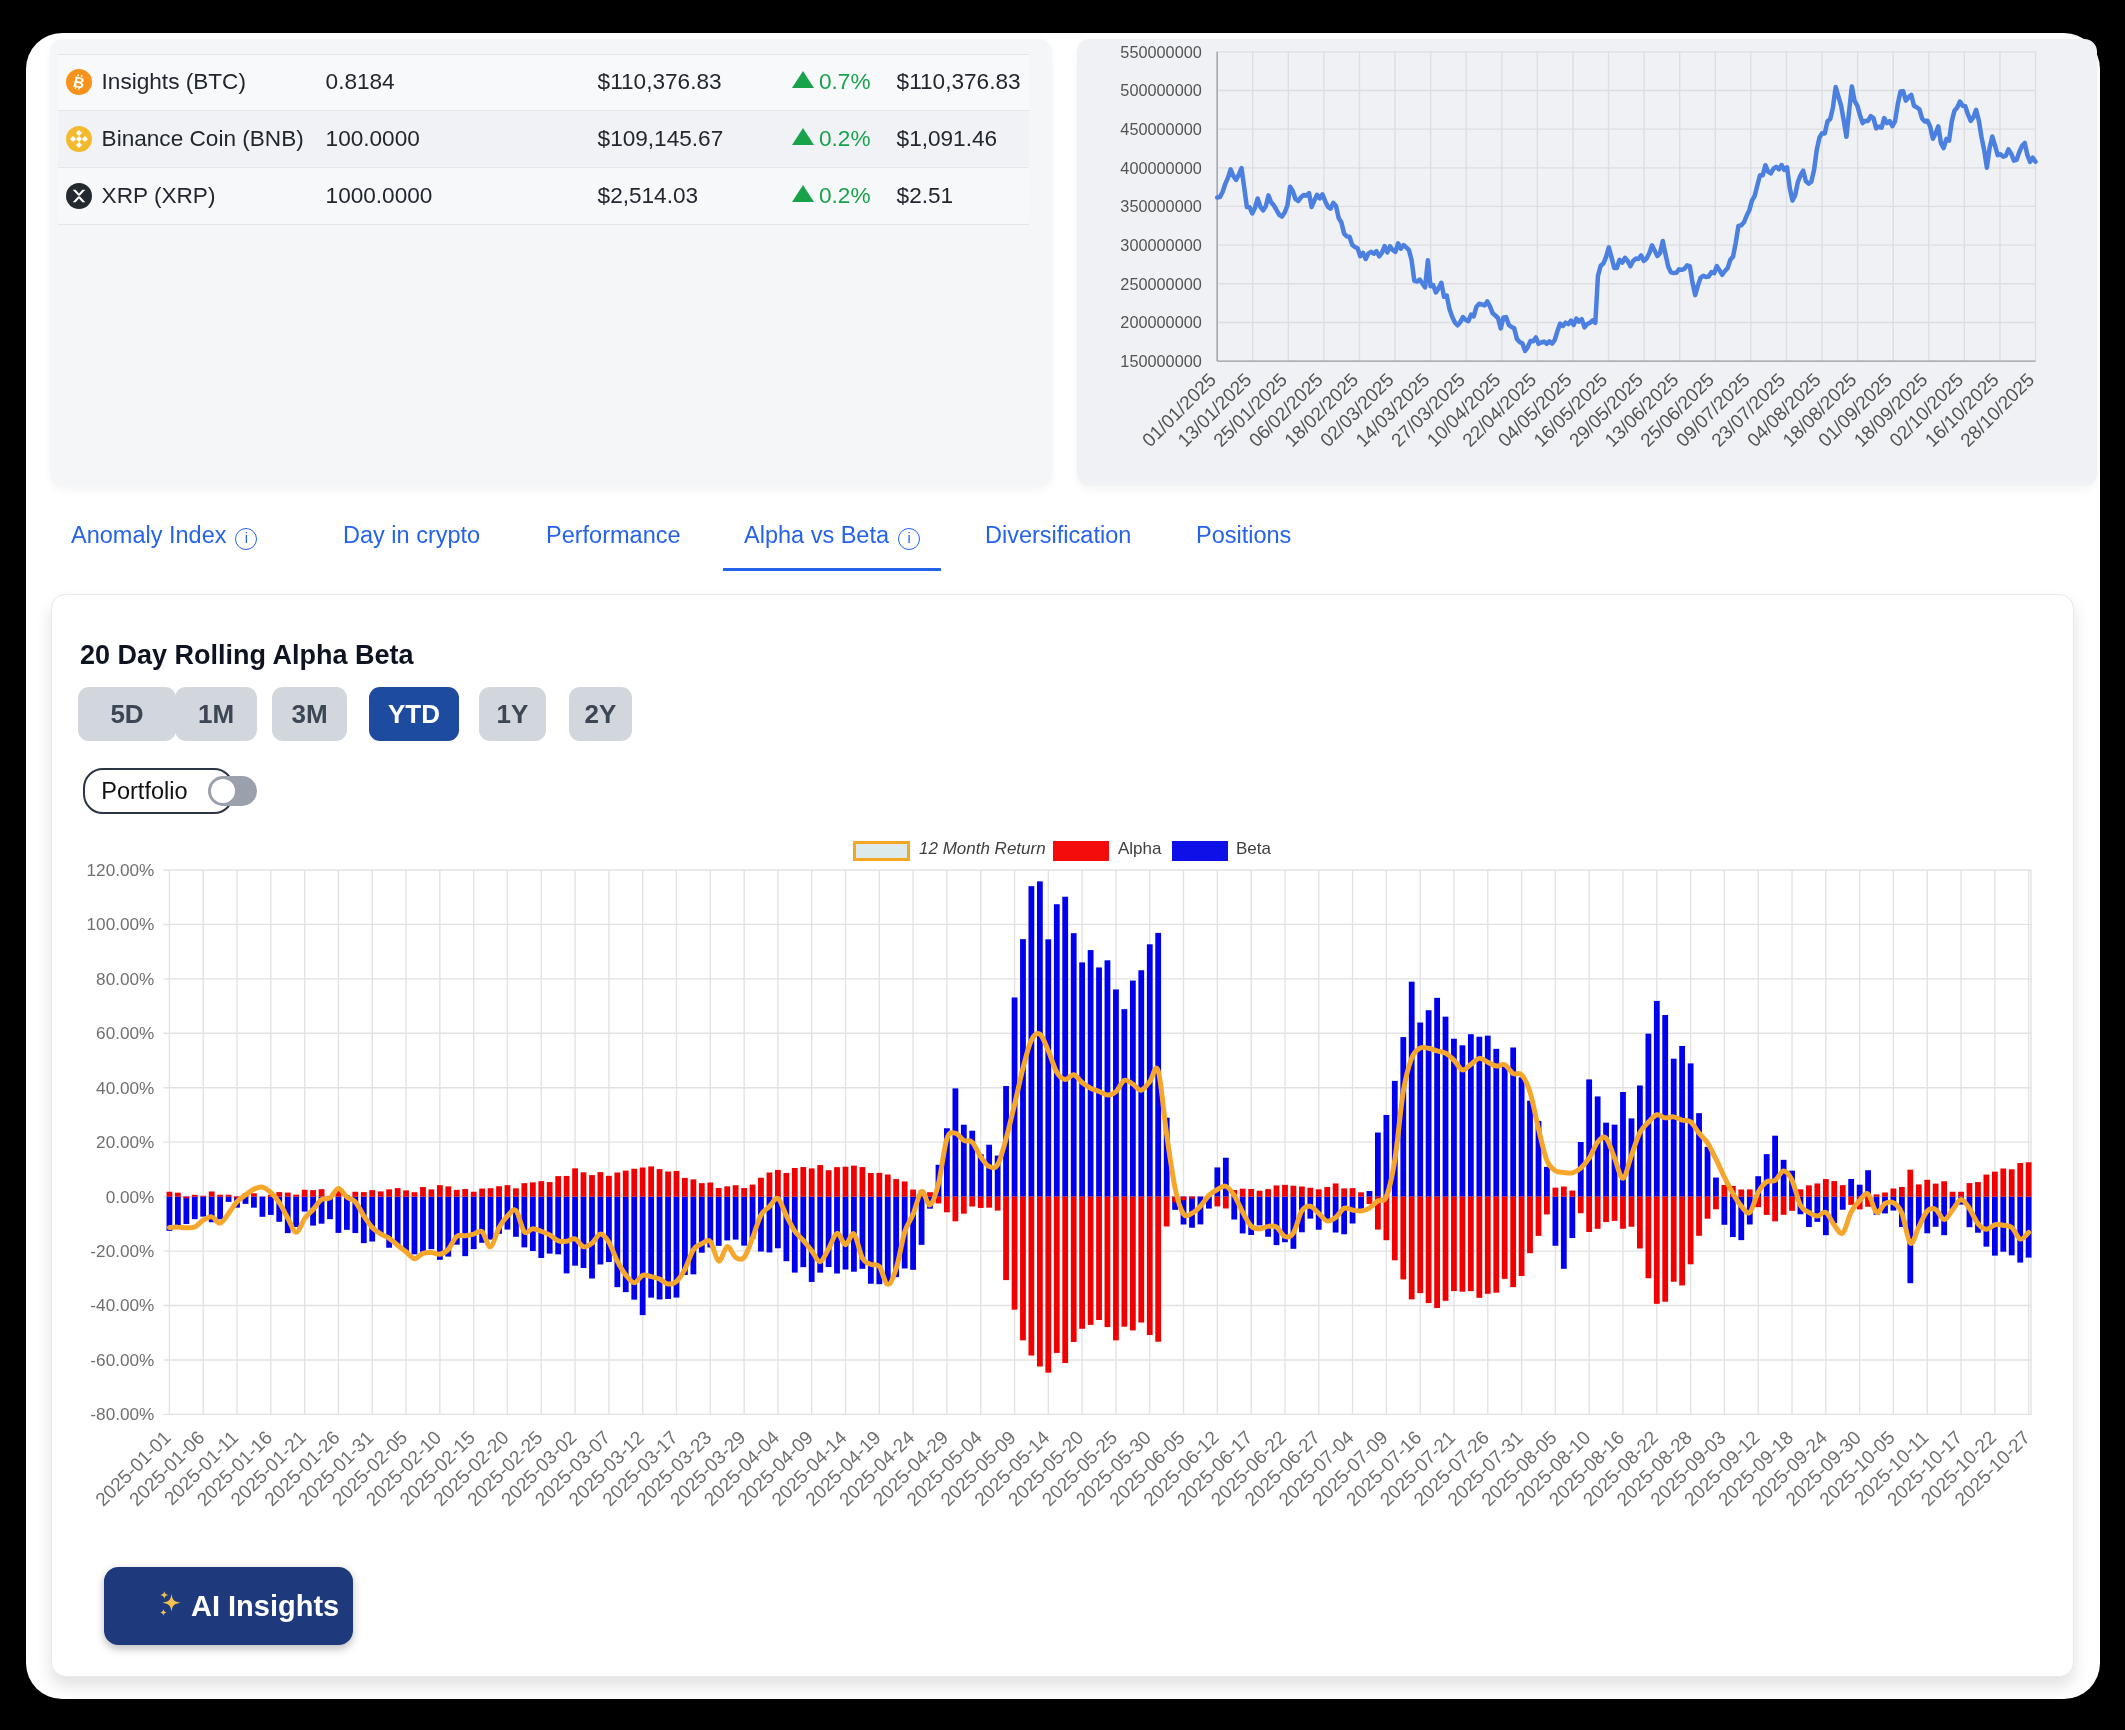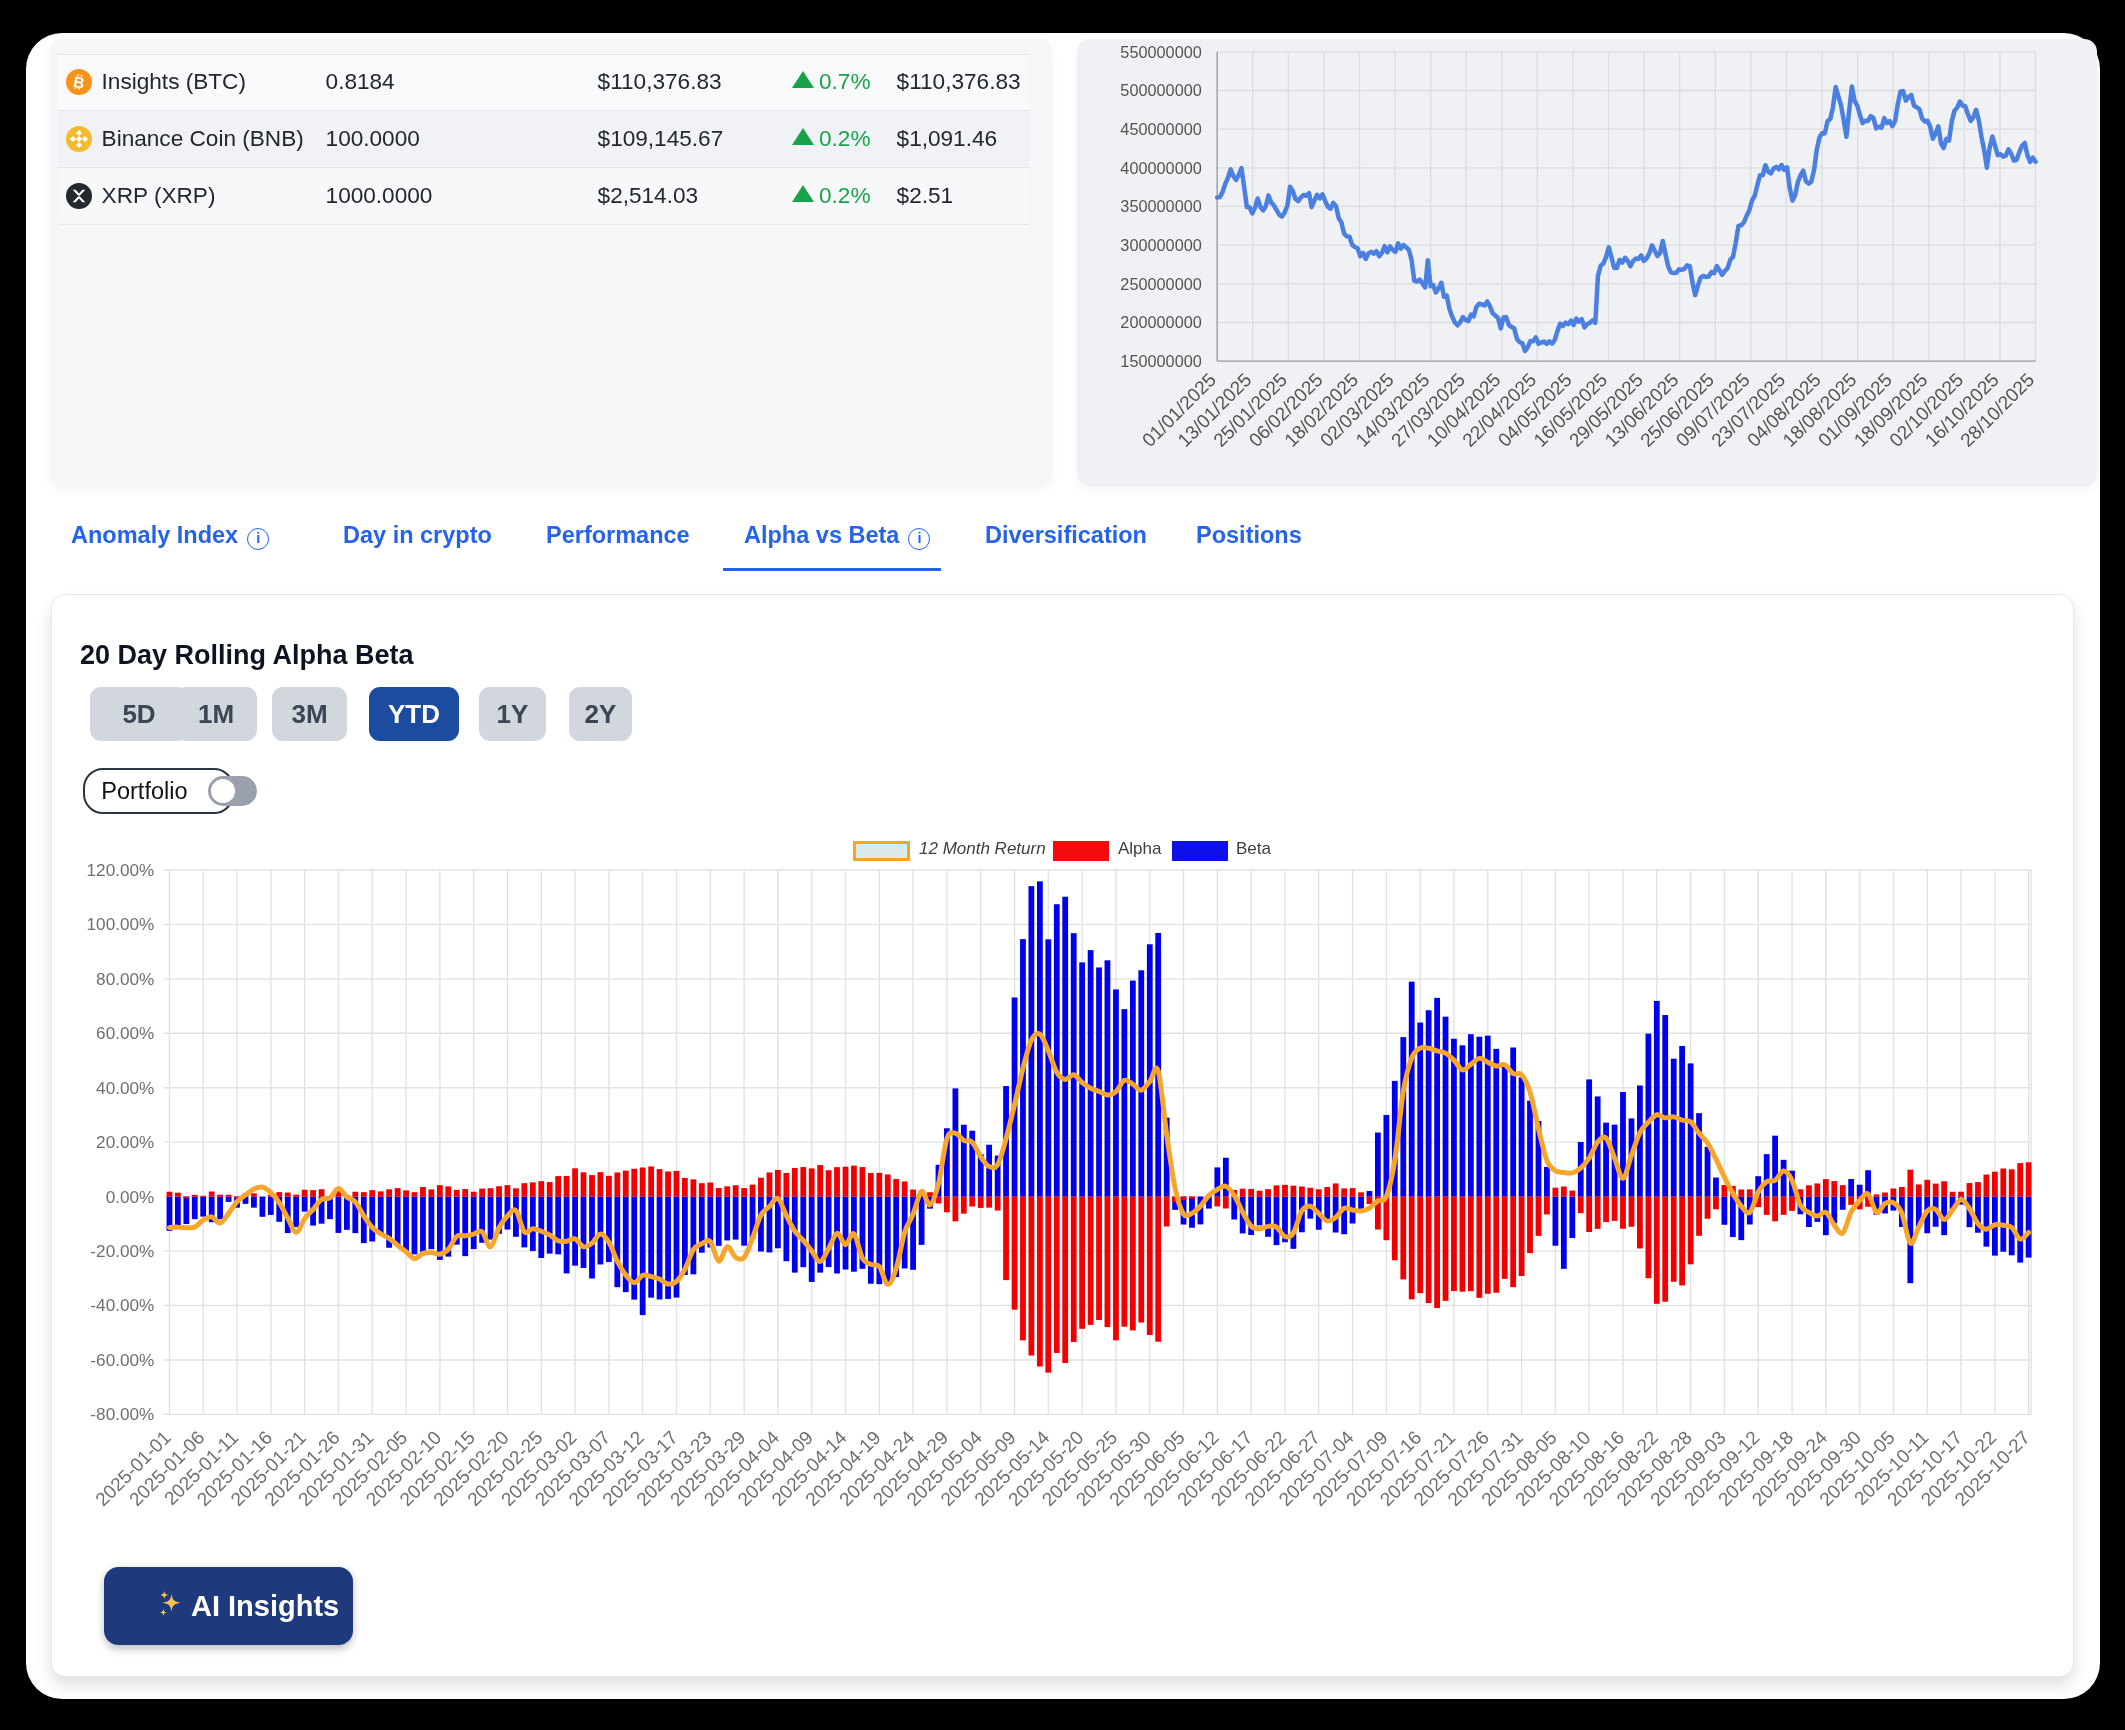--- a/index.html
+++ b/index.html
@@ -16,21 +16,21 @@
   .trow .val { position:absolute; left:839px; top:50%; transform:translateY(-50%); font-size:22.6px; color:#22272f; }
   .tri { display:inline-block; width:0; height:0; border-left:11px solid transparent; border-right:11px solid transparent; border-bottom:17px solid #18a34b; margin-right:5.4px; position:relative; top:-0.9px; }
   .coin { position:absolute; left:8.1px; top:50%; transform:translateY(-50%); width:26px; height:26px; }
   .divl { position:absolute; left:7.2px; right:23.5px; height:0; border-top:1.8px solid #e4e6ea; }
 
   
   #mcard { position:absolute; left:1051px; top:6.3px; width:1020px; height:447px; background:#f0f1f4; border-radius:12.7px; box-shadow:0 3.6px 9px rgba(0,0,0,0.045); }
 
   
   #tabs { position:absolute; left:0; top:483px; width:2074px; height:100px; }
-  .tab { position:absolute; top:6.3px; font-size:23.5px; color:#2563eb; white-space:nowrap;font-weight:bold; }
+  .tab { position:absolute; top:6.3px; font-size:23.5px; color:#2563eb; white-space:nowrap; }
   .info { display:inline-block; width:22px; height:22px; border:1.8px solid #2563eb; border-radius:50%; font-size:14.5px; text-align:center; line-height:19px; vertical-align:0px; margin-left:9px; font-style:normal; }
   #underline { position:absolute; left:697px; top:535px; width:218px; height:2.7px; background:#2563eb; }
 
   
   #panel { position:absolute; left:25px; top:561px; width:2023px; height:1083px; background:#fff; border:1.8px solid #e6e8eb; border-radius:14.5px; box-shadow:0 9px 16.3px rgba(0,0,0,0.12); }
   #hdr { position:absolute; left:28px; top:45px; font-size:27px; font-weight:bold; color:#0d1320; }
   .rbtn { position:absolute; top:92px; height:54px; background:#d2d6dd; border-radius:11px; font-size:26px; font-weight:600; color:#3d4655; text-align:center; line-height:54px; }
   .rbtn.act { background:#1c4b9f; color:#fff; }
   #pwrap { position:absolute; left:31px; top:173px; width:151px; height:46px; border:2.7px solid #2b3442; border-radius:20px; }
   #pwrap .lbl { position:absolute; left:16.3px; top:50%; transform:translateY(-50%); font-size:23.5px; color:#111; }
@@ -184,21 +184,21 @@
     <span class="tab" style="left:317px;">Day in crypto</span>
     <span class="tab" style="left:520px;">Performance</span>
     <span class="tab" style="left:718px;">Alpha vs Beta<i class="info">i</i></span>
     <span class="tab" style="left:959px;">Diversification</span>
     <span class="tab" style="left:1170px;">Positions</span>
   </div>
   <div id="underline"></div>
 
   <div id="panel">
     <div id="hdr">20 Day Rolling Alpha Beta</div>
-    <div class="rbtn" style="left:38px; width:98px;">5D</div>
+    <div class="rbtn" style="left:26px; width:98px;">5D</div>
     <div class="rbtn" style="left:123px; width:82px;">1M</div>
     <div class="rbtn" style="left:220px; width:75px;">3M</div>
     <div class="rbtn act" style="left:317px; width:90px;">YTD</div>
     <div class="rbtn" style="left:427px; width:67px;">1Y</div>
     <div class="rbtn" style="left:517px; width:63px;">2Y</div>
     <div id="pwrap">
         <span class="lbl">Portfolio</span>
         <div id="ptrack">
           <div id="pknob"></div>
         </div>

